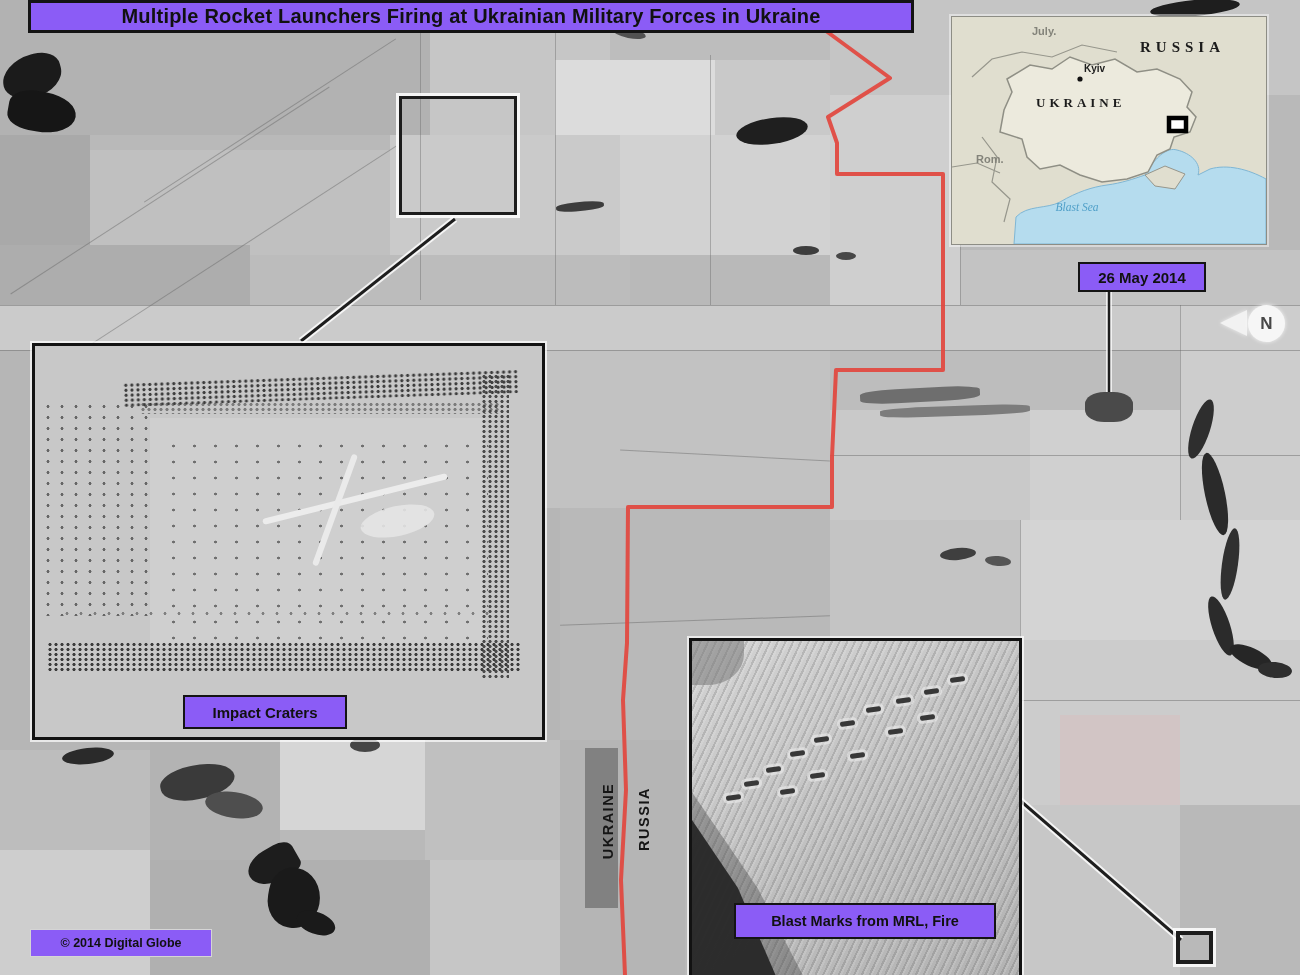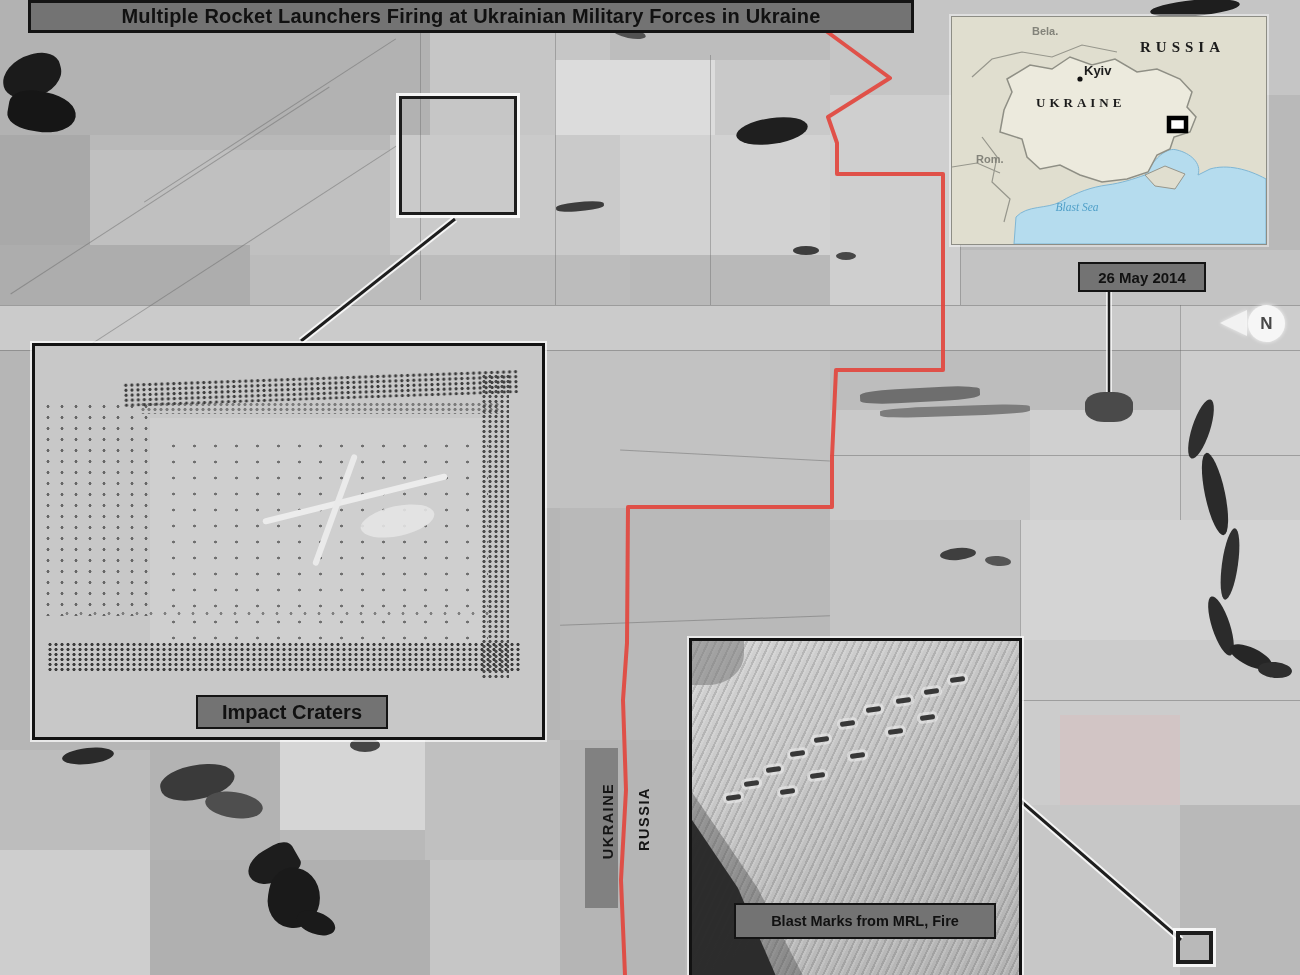--- a/index.html
+++ b/index.html
@@ -3,33 +3,33 @@
 <meta charset="utf-8">
 <style>
   * { box-sizing: border-box; margin: 0; padding: 0; }
   html,body { background:#777; }
   .stage {
     position: relative; width: 1300px; height: 975px; overflow: hidden;
     font-family: "Liberation Sans", sans-serif; background:#b9b9b9;
   }
   .abs { position: absolute; }
   .whitebox {
-    position: absolute; background: #737373; border: 2px solid #141414;
+    position: absolute; background: #8b5cf6; border: 2px solid #141414;
     color: #111; font-weight: bold; display: flex; align-items: center;
     justify-content: center; text-align: center; z-index: 30;
   }
   
   #title-bar { left: 28px; top: 0; width: 886px; height: 33px; border-width: 3px; font-size: 20px; letter-spacing: .2px; }
   #date-box  { left: 1078px; top: 262px; width: 128px; height: 30px; font-size: 15px; }
   #copyright-box { left: 30px; top: 929px; width: 182px; height: 28px; font-size: 12.5px; border: 1px solid #d5d5d5; }
   
   .photo-inset { position: absolute; border: 3px solid #121212; box-shadow: 0 0 0 2px rgba(255,255,255,.7); background:#c8c8c8; overflow: hidden; z-index: 20; }
   #impact-inset { left: 32px; top: 343px; width: 513px; height: 397px; }
   #blast-inset  { left: 689px; top: 638px; width: 333px; height: 404px; }
-  #impact-label { left: 161px; top: 349px; width: 192px; height: 34px; font-size: 20px; }
+  #impact-label { left: 148px; top: 349px; width: 164px; height: 34px; font-size: 15px; }
   #blast-label  { left: 42px;  top: 262px; width: 262px; height: 36px; font-size: 14.5px; }
   
   .target-box { position: absolute; border: 3px solid #1c1c1c; box-shadow: 0 0 0 3px rgba(255,255,255,.85); z-index: 22; }
   #top-target-box { left: 399px; top: 96px; width: 118px; height: 119px; }
   #br-target-box  { left: 1176px; top: 931px; width: 37px; height: 33px; border-width: 4px; }
   
   .vlabel { position: absolute; width: 110px; text-align: center; font-weight: bold; font-size: 14.5px;
             letter-spacing: 1.5px; color: #151515; transform: rotate(-90deg); z-index: 12; }
   #ukraine-label { left: 553px; top: 813px; }
   #russia-label  { left: 589px; top: 811px; }
@@ -43,21 +43,21 @@
                 border-right: 27px solid #f2f2f2; filter: drop-shadow(0 0 2px rgba(255,255,255,.7)); }
   
   #inset-map { left: 952px; top: 17px; width: 314px; height: 227px; background: #e0decf;
                box-shadow: 0 0 0 1px #8d8d85, 0 0 0 3px rgba(255,255,255,.45); z-index: 30; }
   .maplabel { position: absolute; color: #1c1c1c; }
   .serifcaps { font-family: "Liberation Serif", serif; font-weight: 600; }
   #map-russia  { left: 188px; top: 22px; font-size: 15px; letter-spacing: 5px; }
   #map-ukraine { left: 84px;  top: 78px; font-size: 13px; letter-spacing: 4px; }
   #map-belarus { left: 80px;  top: 8px;  font-size: 11px; color: #83837a; font-weight: bold; }
   #map-romania { left: 24px;  top: 136px; font-size: 11px; color: #83837a; font-weight: bold; }
-  #map-kyiv    { left: 132px; top: 46px; font-size: 13px; font-weight: bold; }
+  #map-kyiv    { left: 132px; top: 46px; font-size: 10px; font-weight: bold; }
   #map-sea     { left: 98px;  top: 184px; width: 54px; text-align: center; font-family: "Liberation Serif", serif;
                  font-style: italic; font-size: 11.5px; color: #4f9fc8; line-height: 1.2; }
   
   .spk { position: absolute; background-image: radial-gradient(circle, #3d3d3d 1.3px, transparent 1.9px); background-size: 6px 5px; }
   .spk.sparse  { background-image: radial-gradient(circle, #4c4c4c 1.2px, transparent 1.8px); background-size: 14px 11px; }
   .spk.craters { background-image: radial-gradient(circle, #6f6f6f 1.1px, transparent 1.7px); background-size: 21px 16px; }
   
   #blast-field { position: absolute; inset: 0; background: linear-gradient(150deg,#d4d4d4 0%,#bdbdbd 55%,#b0b0b0 100%); }
   #blast-furrows { position: absolute; inset: 0;
     background: repeating-linear-gradient(115deg, rgba(70,70,70,.18) 0 2px, rgba(255,255,255,.13) 2px 4px, transparent 4px 7px); }
@@ -207,20 +207,21 @@
         <div class="blast-mark" style="left: 158px; top: 112px;"></div>
       </div>
     <div class="whitebox" id="blast-label">Blast Marks from MRL, Fire</div>
   </div>
 
   <div class="target-box" id="top-target-box"></div>
   <div class="target-box" id="br-target-box"></div>
 
   <div class="whitebox" id="title-bar">Multiple Rocket Launchers Firing at Ukrainian Military Forces in Ukraine</div>
   <div class="whitebox" id="date-box">26 May 2014</div>
+  <div class="whitebox" id="copyright-box">© 2014 Digital Globe</div>
 
   <div id="north">
     <div class="tri"></div>
     <div class="circle">N</div>
   </div>
 
   <div class="abs" id="inset-map">
     <svg width="314" height="227" viewBox="0 0 314 227">
       <rect x="0" y="0" width="314" height="227" fill="#e0decf"></rect>
       <path d="M 62 227 L 64 200 C 75 188 95 192 108 185 C 125 175 140 170 155 168 C 170 166 181 162 193 158
@@ -231,19 +232,19 @@
                L 244 100 L 238 115 L 222 120 L 218 132 L 205 138 L 196 155 L 175 162 L 150 165 L 128 158 L 108 148
                L 88 152 L 75 140 L 70 122 L 48 115 L 52 93 L 60 75 Z" fill="#eceadd" stroke="#8f8f85" stroke-width="1.5"></path>
       <polyline points="20,60 40,42 70,35 100,40 130,28 165,35" fill="none" stroke="#96968c" stroke-width="1.2"></polyline>
       <polyline points="30,120 45,140 40,165 58,182 52,205" fill="none" stroke="#96968c" stroke-width="1.2"></polyline>
       <polyline points="0,150 25,146 48,156" fill="none" stroke="#96968c" stroke-width="1.2"></polyline>
       <circle cx="128" cy="62" r="2.6" fill="#111"></circle>
       <rect x="217" y="101" width="17" height="13" fill="#ffffff" stroke="#000" stroke-width="4.5"></rect>
     </svg>
     <div class="maplabel serifcaps" id="map-russia">RUSSIA</div>
     <div class="maplabel serifcaps" id="map-ukraine">UKRAINE</div>
-    <div class="maplabel" id="map-belarus">Bela.</div>
+    <div class="maplabel" id="map-belarus">July.</div>
     <div class="maplabel" id="map-romania">Rom.</div>
     <div class="maplabel" id="map-kyiv">Kyiv</div>
     <div class="maplabel" id="map-sea">Blast Sea</div>
   </div>
 
 </div>
 
 </body></html>

